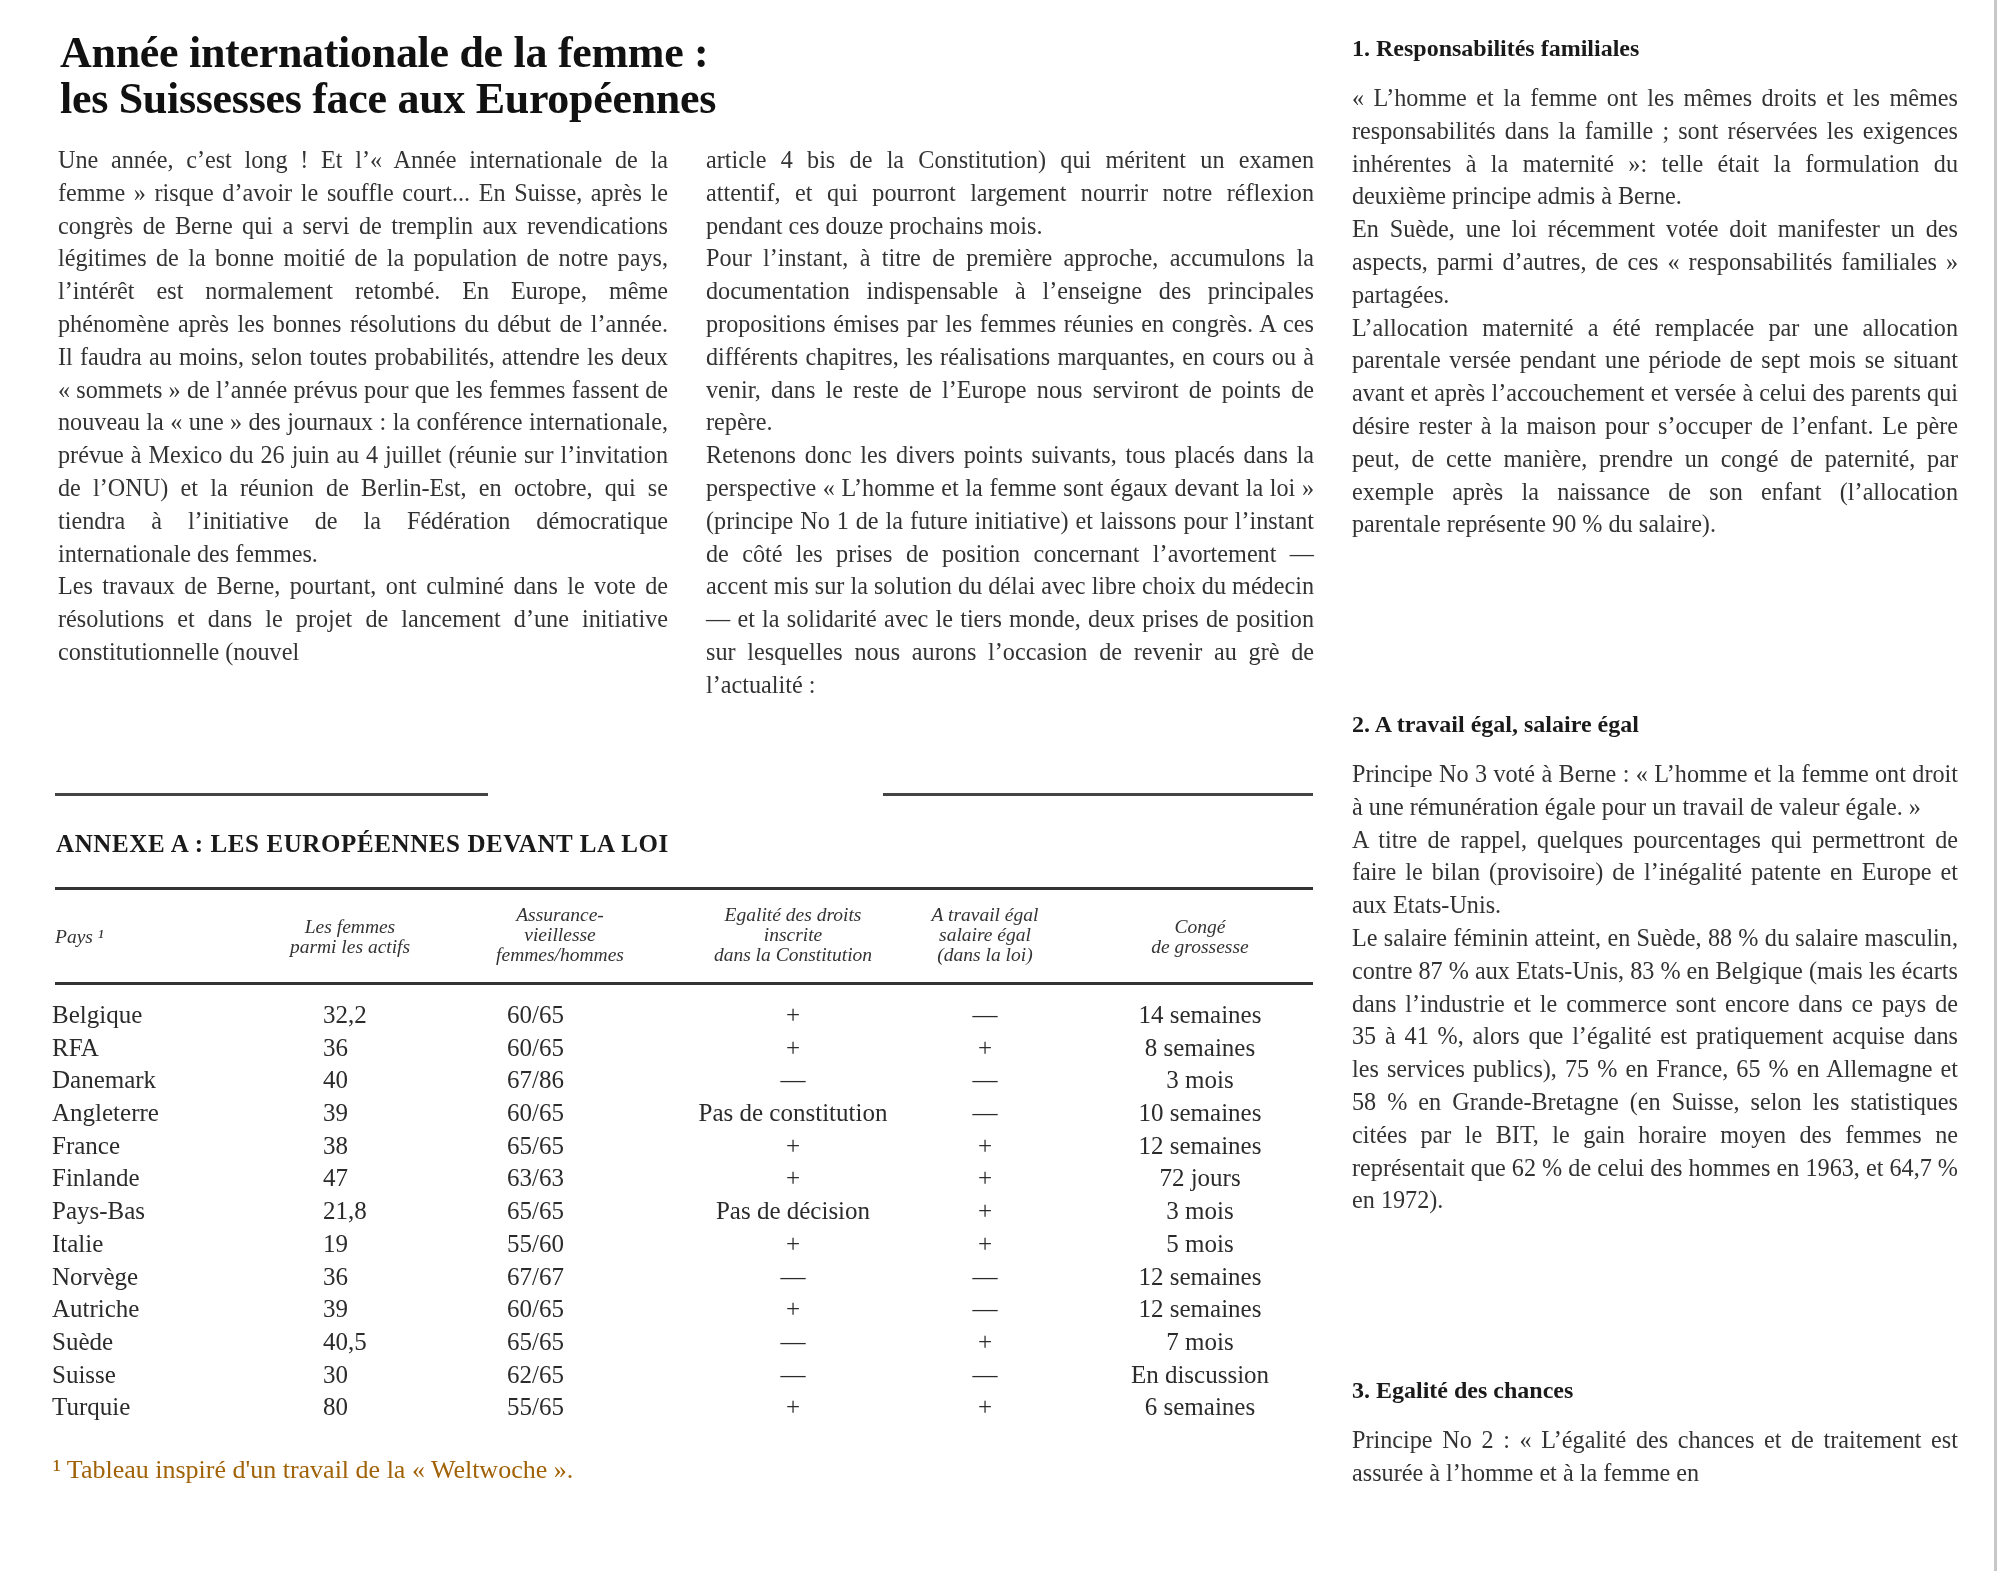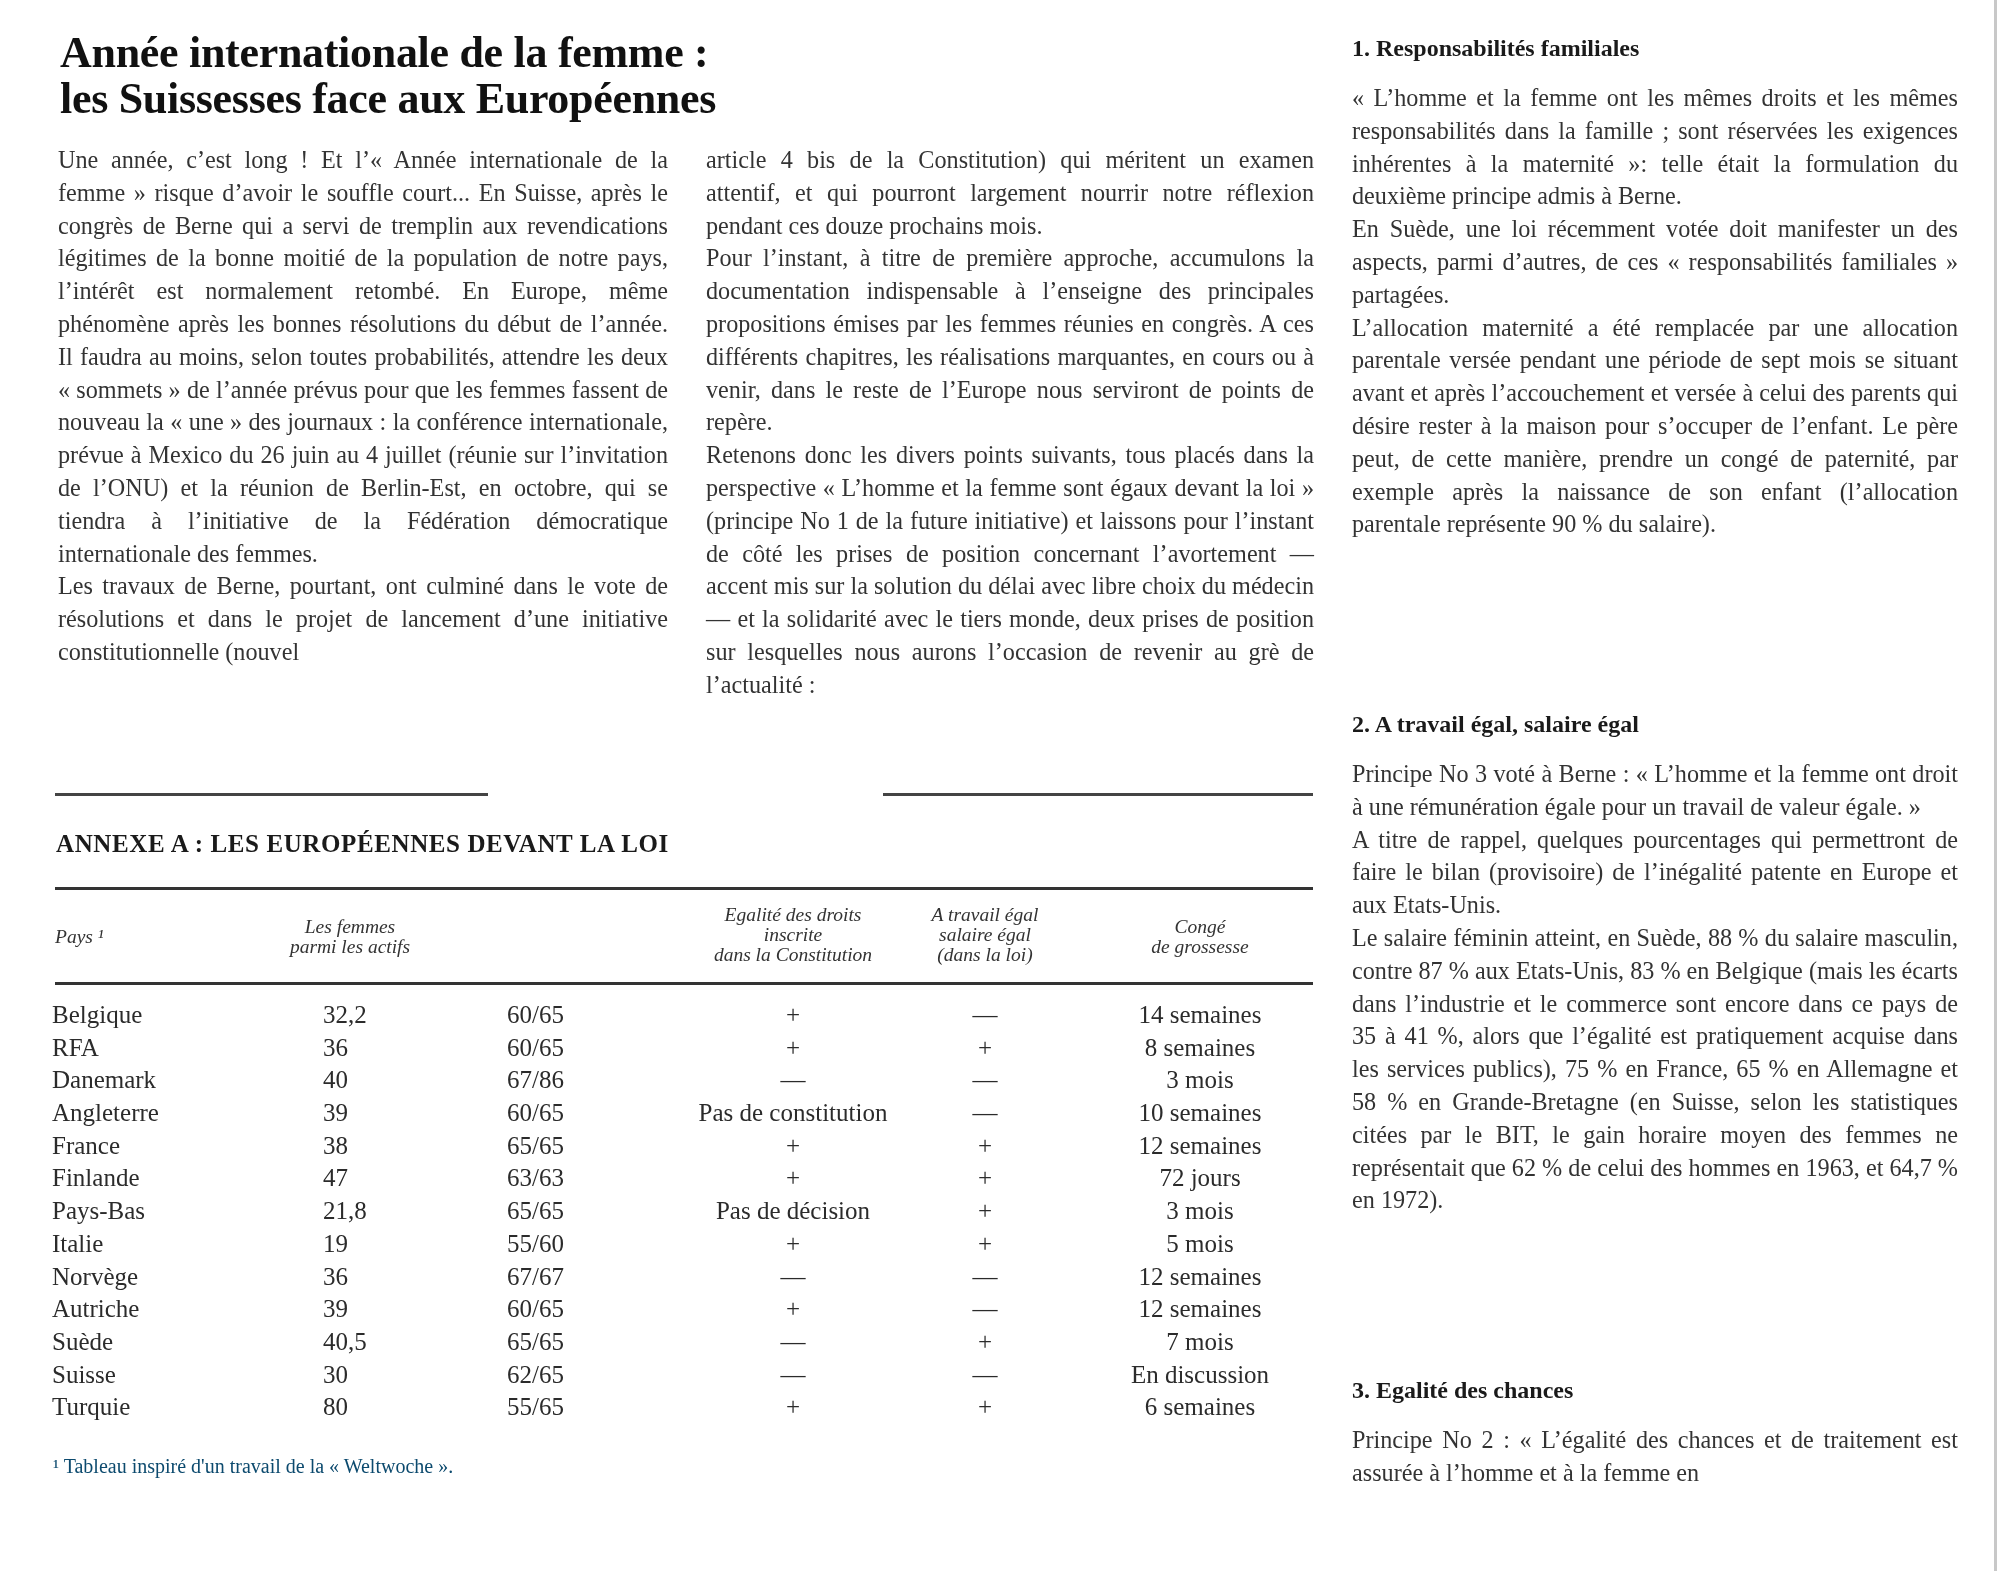--- a/index.html
+++ b/index.html
@@ -46,21 +46,21 @@
   .tr { position: relative; height: 32.7px; font-size: 25px; line-height: 32.7px; color: #2b2b2b; padding-left: 16px; }
   .td { position: absolute; top: 0; white-space: nowrap; }
   .c0 { left: -3px; }
   .c1 { left: 268px; }
   .c2 { left: 452px; }
   .c3 { left: 588px; width: 300px; text-align: center; }
   .c4 { left: 880px; width: 100px; text-align: center; }
   .c5 { left: 1040px; width: 210px; text-align: center; }
 
   .footnote {
-    position: absolute; left: 53px; top: 1455px; font-size: 20px; color: #0c4a6e;
+    position: absolute; left: 53px; top: 1455px; font-size: 26px; color: #a16207;
   }
 
   .col3 { left: 1352px; width: 606px; top: 30px; position: absolute; font-size: 24.2px; line-height: 32.8px; color: #333; text-align: justify; }
   .col3 p { margin: 0; }
   .col3 h3 { margin: 0; font-size: 24px; font-weight: bold; color: #1a1a1a; line-height: 36px; }
   .col3 .sec { position: absolute; left: 0; width: 606px; }
 </style>
 </head>
 <body>
 
@@ -90,20 +90,25 @@
 <div class="table-wrap">
   <div class="thline"></div>
   <div class="thead">
     <div class="th pays" style="left:0px;">
       <div>Pays ¹</div>
     </div>
     <div class="th" style="left:180px; width:230px; top:27px;">
       <div>Les femmes</div>
       <div>parmi les actifs</div>
     </div>
+    <div class="th" style="left:400px; width:210px;">
+      <div>Assurance-</div>
+      <div>vieillesse</div>
+      <div>femmes/hommes</div>
+    </div>
     <div class="th" style="left:600px; width:276px;">
       <div>Egalité des droits</div>
       <div>inscrite</div>
       <div>dans la Constitution</div>
     </div>
     <div class="th" style="left:850px; width:160px;">
       <div>A travail égal</div>
       <div>salaire égal</div>
       <div>(dans la loi)</div>
     </div>

